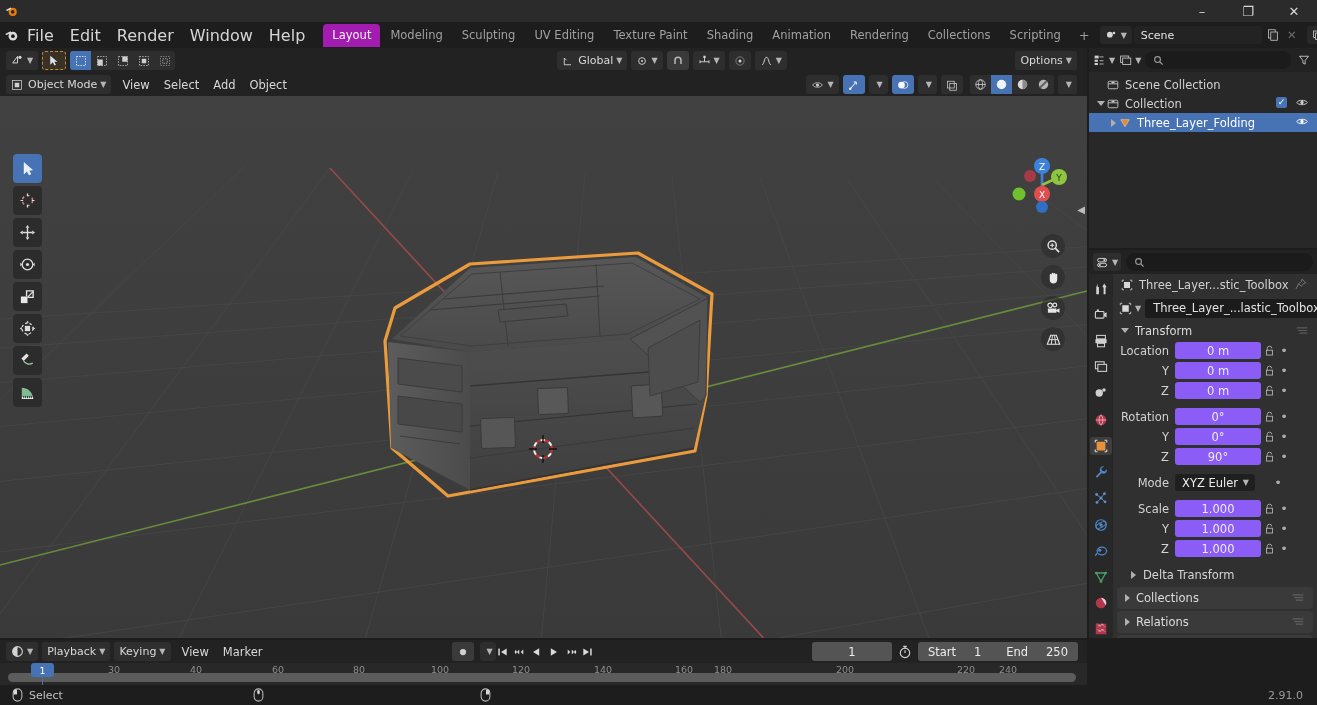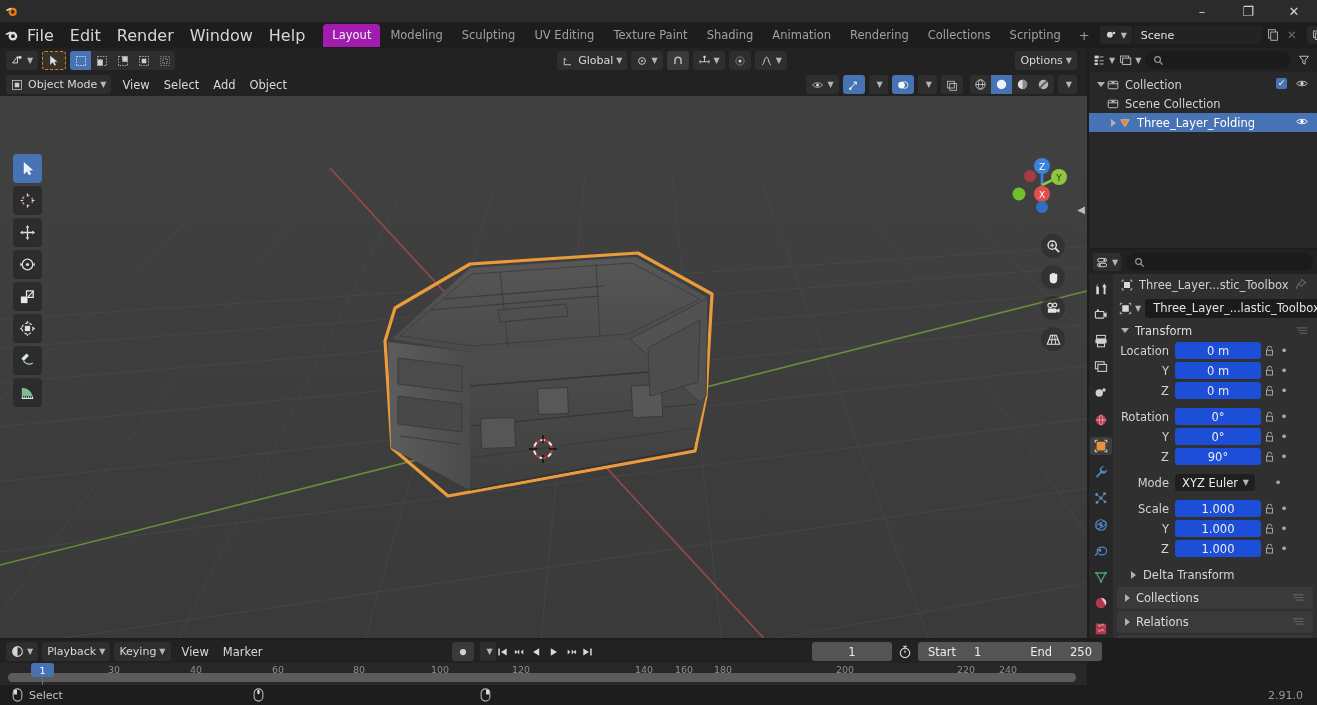--- a/index.html
+++ b/index.html
@@ -105,21 +105,21 @@
   .bcrumb{ height:22px; display:flex; align-items:center; gap:6px; padding:0 8px; color:#d0d0d0; font-size:11.5px;}
   .idrow{ height:24px; display:flex; align-items:center; gap:4px; padding:0 6px;}
   .idfield{ flex:1; height:19px; background:#1b1b1b; border-radius:3px; display:flex; align-items:center;
             padding:0 8px; color:#e4e4e4; font-size:11.5px;}
   .panel-hd{ height:21px; display:flex; align-items:center; gap:6px; padding-left:8px; color:#dcdcdc;
              font-size:11.5px; }
   .panel-hd.closed{ background:#3a3a3a; border-radius:4px; margin:2px 4px; height:22px;}
   .grip{ margin-left:auto; margin-right:8px; opacity:.45;}
   .prow{ height:19px; display:flex; align-items:center; margin-bottom:1px; padding-right:4px;}
   .plabel{ width:62px; text-align:right; padding-right:6px; color:#d2d2d2; font-size:11.5px; white-space:nowrap;}
-  .pval{ width:86px; height:17px; background:#1d4ed8; border-radius:3px; color:#ececec; font-size:11.5px;
+  .pval{ width:86px; height:17px; background:#8b5cf6; border-radius:3px; color:#ececec; font-size:11.5px;
          display:flex; align-items:center; justify-content:center;}
   .pval.dd{ background:#1f1f1f; justify-content:flex-start; padding-left:7px; position:relative;}
   .plock{ width:16px; display:flex; justify-content:center; color:#b9b9b9;}
   .pdot{ width:14px; display:flex; justify-content:center; color:#aaa; font-size:13px; line-height:1;}
   .grp-gap{ height:6px; }
   .subpanel{ height:21px; display:flex; align-items:center; gap:7px; padding-left:18px; color:#d4d4d4;
              font-size:11.5px;}
 
   
   .timeline{ position:absolute; left:0; top:640px; width:1087px; height:45px; background:#282828;}
@@ -614,50 +614,50 @@
       </div>
       <div class="icon-btn">
         <svg width="12" height="12" viewBox="0 0 16 16">
             <path d="M2 3 L14 3 L9.5 8.5 L9.5 13.5 L6.5 12 L6.5 8.5 Z" fill="none" stroke="#c8c8c8" stroke-width="1.2"></path>
           </svg>
       </div>
     </div>
 
     <div style="padding-top:3px;">
       <div class="ol-row">
+        <span style="width:12px;"></span>
+        <span style="margin-right:6px;display:flex;">
+          <svg width="12" height="12" viewBox="0 0 16 16">
+              <rect x="1.6" y="3" width="12.8" height="10" rx="1.4" fill="none" stroke="#c9c9c9" stroke-width="1.2"></rect>
+              <path d="M1.6 6.4 L14.4 6.4" stroke="#c9c9c9" stroke-width="1.2"></path>
+              <rect x="6" y="3.9" width="4" height="1.8" fill="#c9c9c9"></rect>
+            </svg>
+        </span>
+        <span>Scene Collection</span>
+      </div>
+
+      <div class="ol-row">
         <span style="width:12px;display:flex;justify-content:center;">
             <i class="tri tri-d"></i>
           </span>
         <span style="margin-right:6px;display:flex;">
           <svg width="12" height="12" viewBox="0 0 16 16">
               <rect x="1.6" y="3" width="12.8" height="10" rx="1.4" fill="none" stroke="#c9c9c9" stroke-width="1.2"></rect>
               <path d="M1.6 6.4 L14.4 6.4" stroke="#c9c9c9" stroke-width="1.2"></path>
               <rect x="6" y="3.9" width="4" height="1.8" fill="#c9c9c9"></rect>
             </svg>
         </span>
         <span>Collection</span>
         <span class="ol-check">✓</span>
         <span class="ol-eye">
           <svg width="14" height="13" viewBox="0 0 16 16">
               <path d="M1.4 8 C4 4.4, 12 4.4, 14.6 8 C12 11.6, 4 11.6, 1.4 8 Z" fill="none" stroke="#cfcfcf" stroke-width="1.2"></path>
               <circle cx="8" cy="8" r="2.1" fill="#cfcfcf"></circle>
             </svg>
         </span>
-      </div>
-
-      <div class="ol-row">
-        <span style="width:12px;"></span>
-        <span style="margin-right:6px;display:flex;">
-          <svg width="12" height="12" viewBox="0 0 16 16">
-              <rect x="1.6" y="3" width="12.8" height="10" rx="1.4" fill="none" stroke="#c9c9c9" stroke-width="1.2"></rect>
-              <path d="M1.6 6.4 L14.4 6.4" stroke="#c9c9c9" stroke-width="1.2"></path>
-              <rect x="6" y="3.9" width="4" height="1.8" fill="#c9c9c9"></rect>
-            </svg>
-        </span>
-        <span>Scene Collection</span>
       </div>
 
       <div class="ol-row sel">
         <span style="width:24px;display:flex;justify-content:flex-end;padding-right:3px;">
             <i class="tri tri-r"></i>
           </span>
         <span style="margin-right:6px;display:flex;">
           <svg width="12" height="12" viewBox="0 0 16 16">
               <path d="M2.4 3.6 L13.6 3.6 L8 13 Z" fill="#e0883c" stroke="#f0c08a" stroke-width="1"></path>
             </svg>
@@ -1043,36 +1043,36 @@
         </div>
       </div>
 
       <div class="tl-field" style="position:absolute;left:812px;width:80px;">1</div>
       <div style="position:absolute;left:898px;display:flex;align-items:center;">
         <svg width="14" height="14" viewBox="0 0 16 16">
             <circle cx="8" cy="9" r="5.4" fill="none" stroke="#d4d4d4" stroke-width="1.3"></circle>
             <path d="M8 9 L8 6 M6 1.6 L10 1.6 M8 1.6 L8 3.6" stroke="#d4d4d4" stroke-width="1.3" fill="none"></path>
           </svg>
       </div>
-      <div class="tl-startend" style="position:absolute;left:918px;width:184px;">
+      <div class="tl-startend" style="position:absolute;left:918px;width:160px;">
         <span>Start</span>
         <span style="margin-right:auto;">1</span>
         <span>End</span>
         <span>250</span>
       </div>
     </div>
 
     <div class="tl-ruler">
       <div class="tl-tick" style="left:108px;">30</div>
       <div class="tl-tick" style="left:190px;">40</div>
       <div class="tl-tick" style="left:272px;">60</div>
       <div class="tl-tick" style="left:353px;">80</div>
       <div class="tl-tick" style="left:431px;">100</div>
       <div class="tl-tick" style="left:512px;">120</div>
-      <div class="tl-tick" style="left:594px;margin-left:41px;">140</div>
+      <div class="tl-tick" style="left:594px;">140</div>
       <div class="tl-tick" style="left:675px;">160</div>
       <div class="tl-tick" style="left:714px;">180</div>
       <div class="tl-tick" style="left:836px;">200</div>
       <div class="tl-tick" style="left:957px;">220</div>
       <div class="tl-tick" style="left:999px;">240</div>
 
       <div class="tl-scroll" style="width:1068px;"></div>
       <div class="tl-playhead" style="left:31px;">1</div>
       <div class="tl-phline" style="left:42px;"></div>
     </div>

